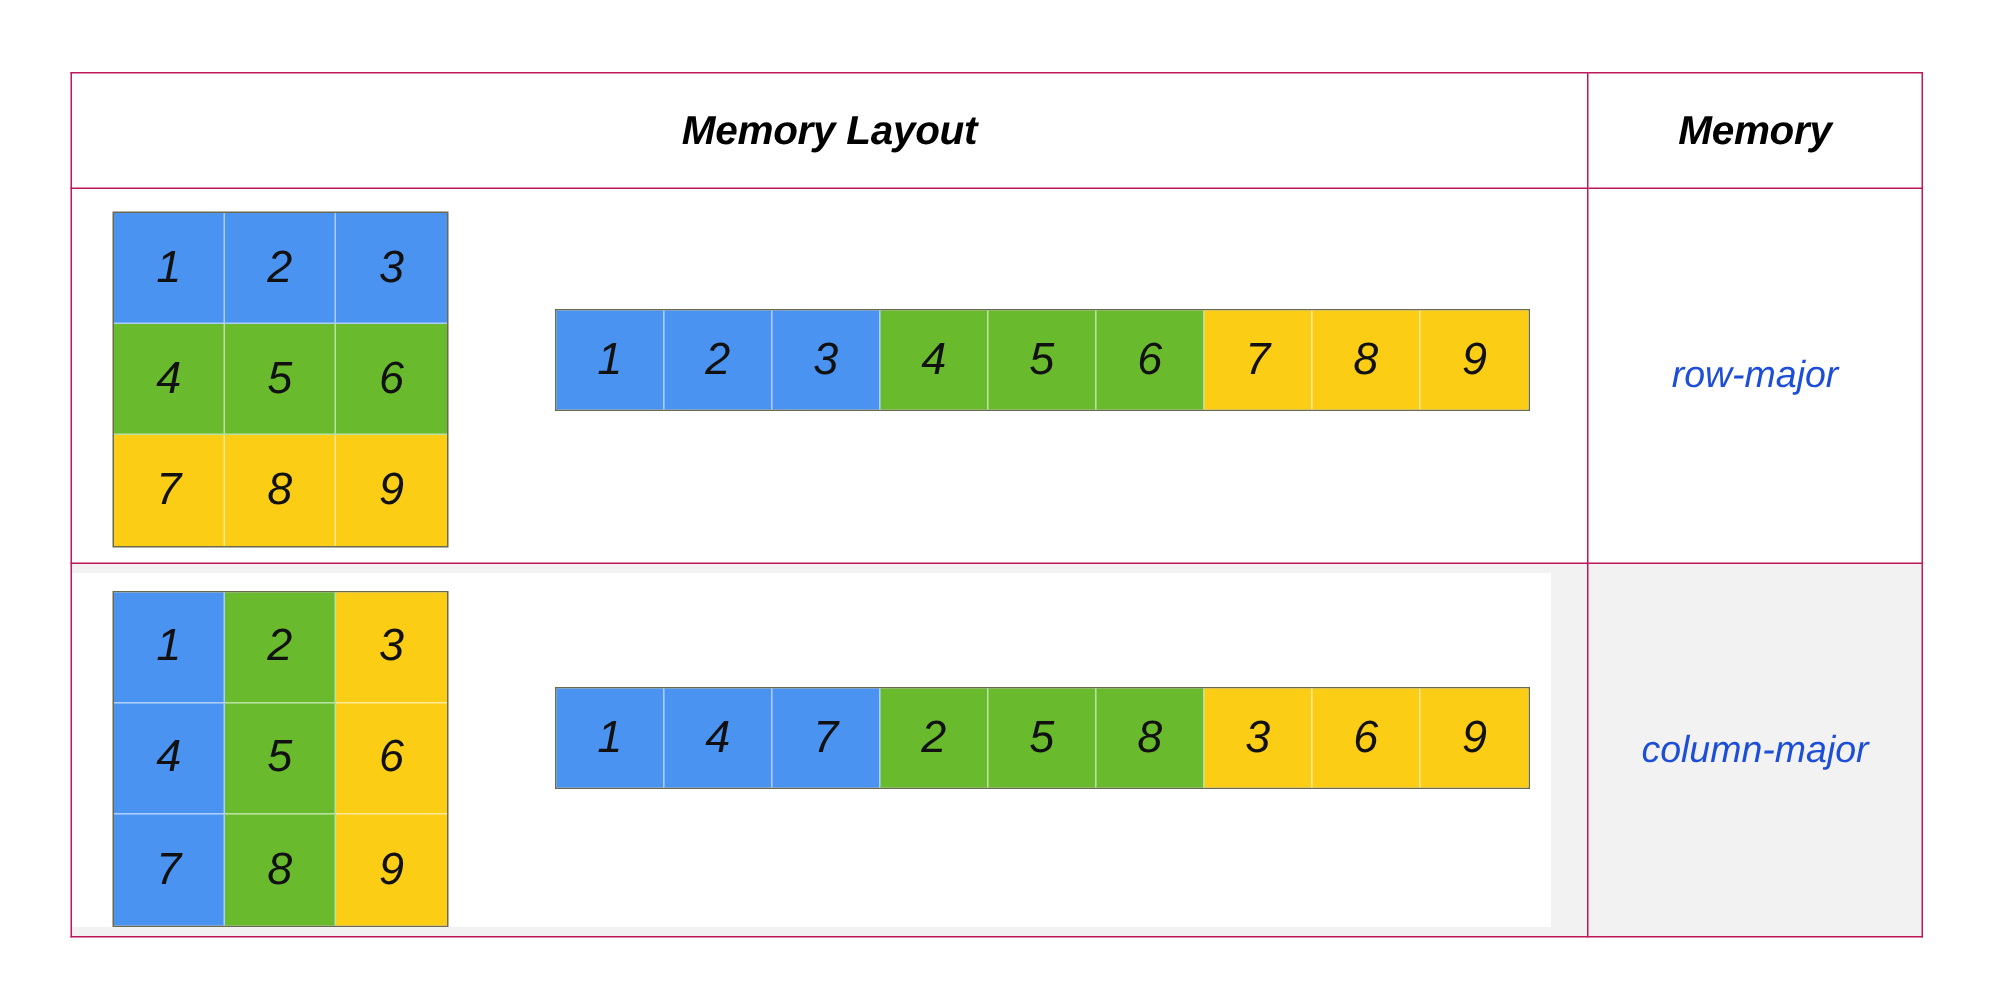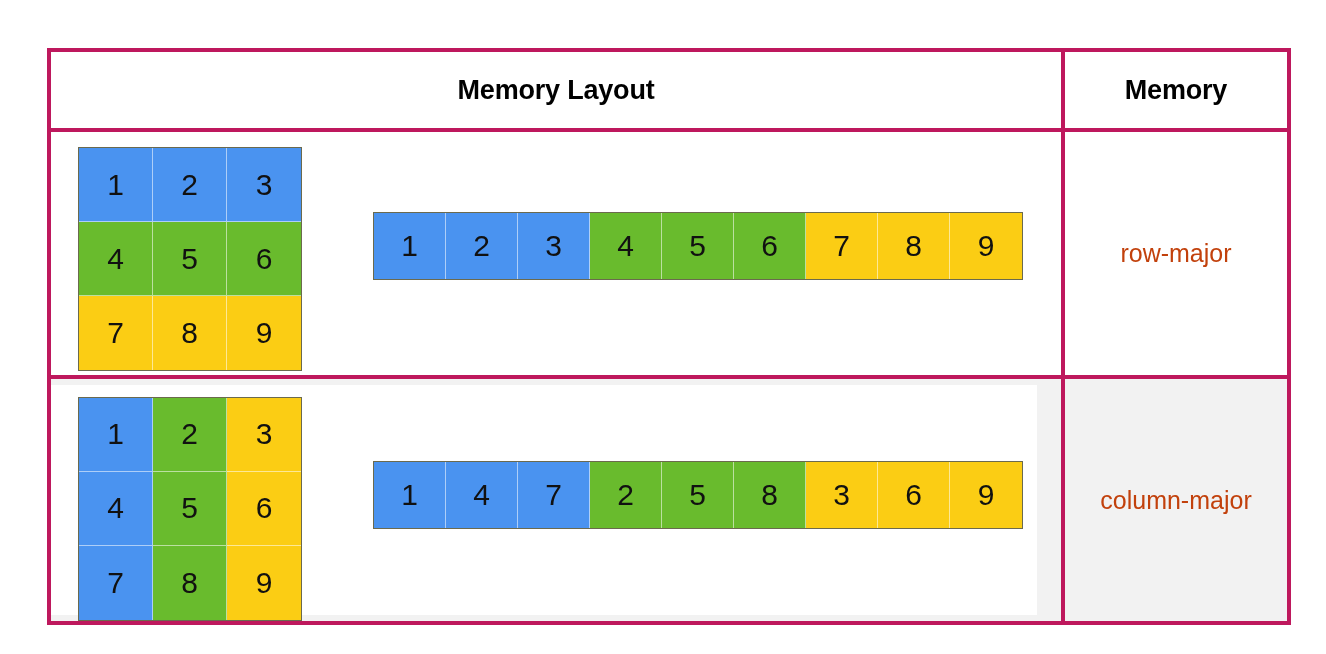--- a/index.html
+++ b/index.html
@@ -26,43 +26,44 @@
     box-sizing: border-box;
   }
   table.memtable {
     border-collapse: collapse;
     width: 100%;
     height: 100%;
     table-layout: fixed;
   }
   table.memtable th,
   table.memtable td {
-    border: 4px solid #be185d;
+    border: 1px solid #be185d;
     padding: 0;
     vertical-align: middle;
+    font-style: italic;
   }
   th.col-layout  { width: 1010px; }
   th.col-format  { width: 222px; }
 
   th.head {
     background: #ffffff;
     height: 76px;
     font-size: 27px;
     font-weight: bold;
     color: #000000;
     text-align: center;
     letter-spacing: -0.2px;
   }
 
   td.layout-cell { background: #ffffff; }
   td.format-cell {
     background: #ffffff;
     text-align: center;
     font-size: 25px;
-    color: #c2410c;
+    color: #1d4ed8;
     line-height: 1.45;
     padding: 4px 14px;
   }
   tr.alt td.layout-cell,
   tr.alt td.format-cell { background: #f2f2f2; }
 
   
   .figure {
     position: relative;
     width: 100%;

